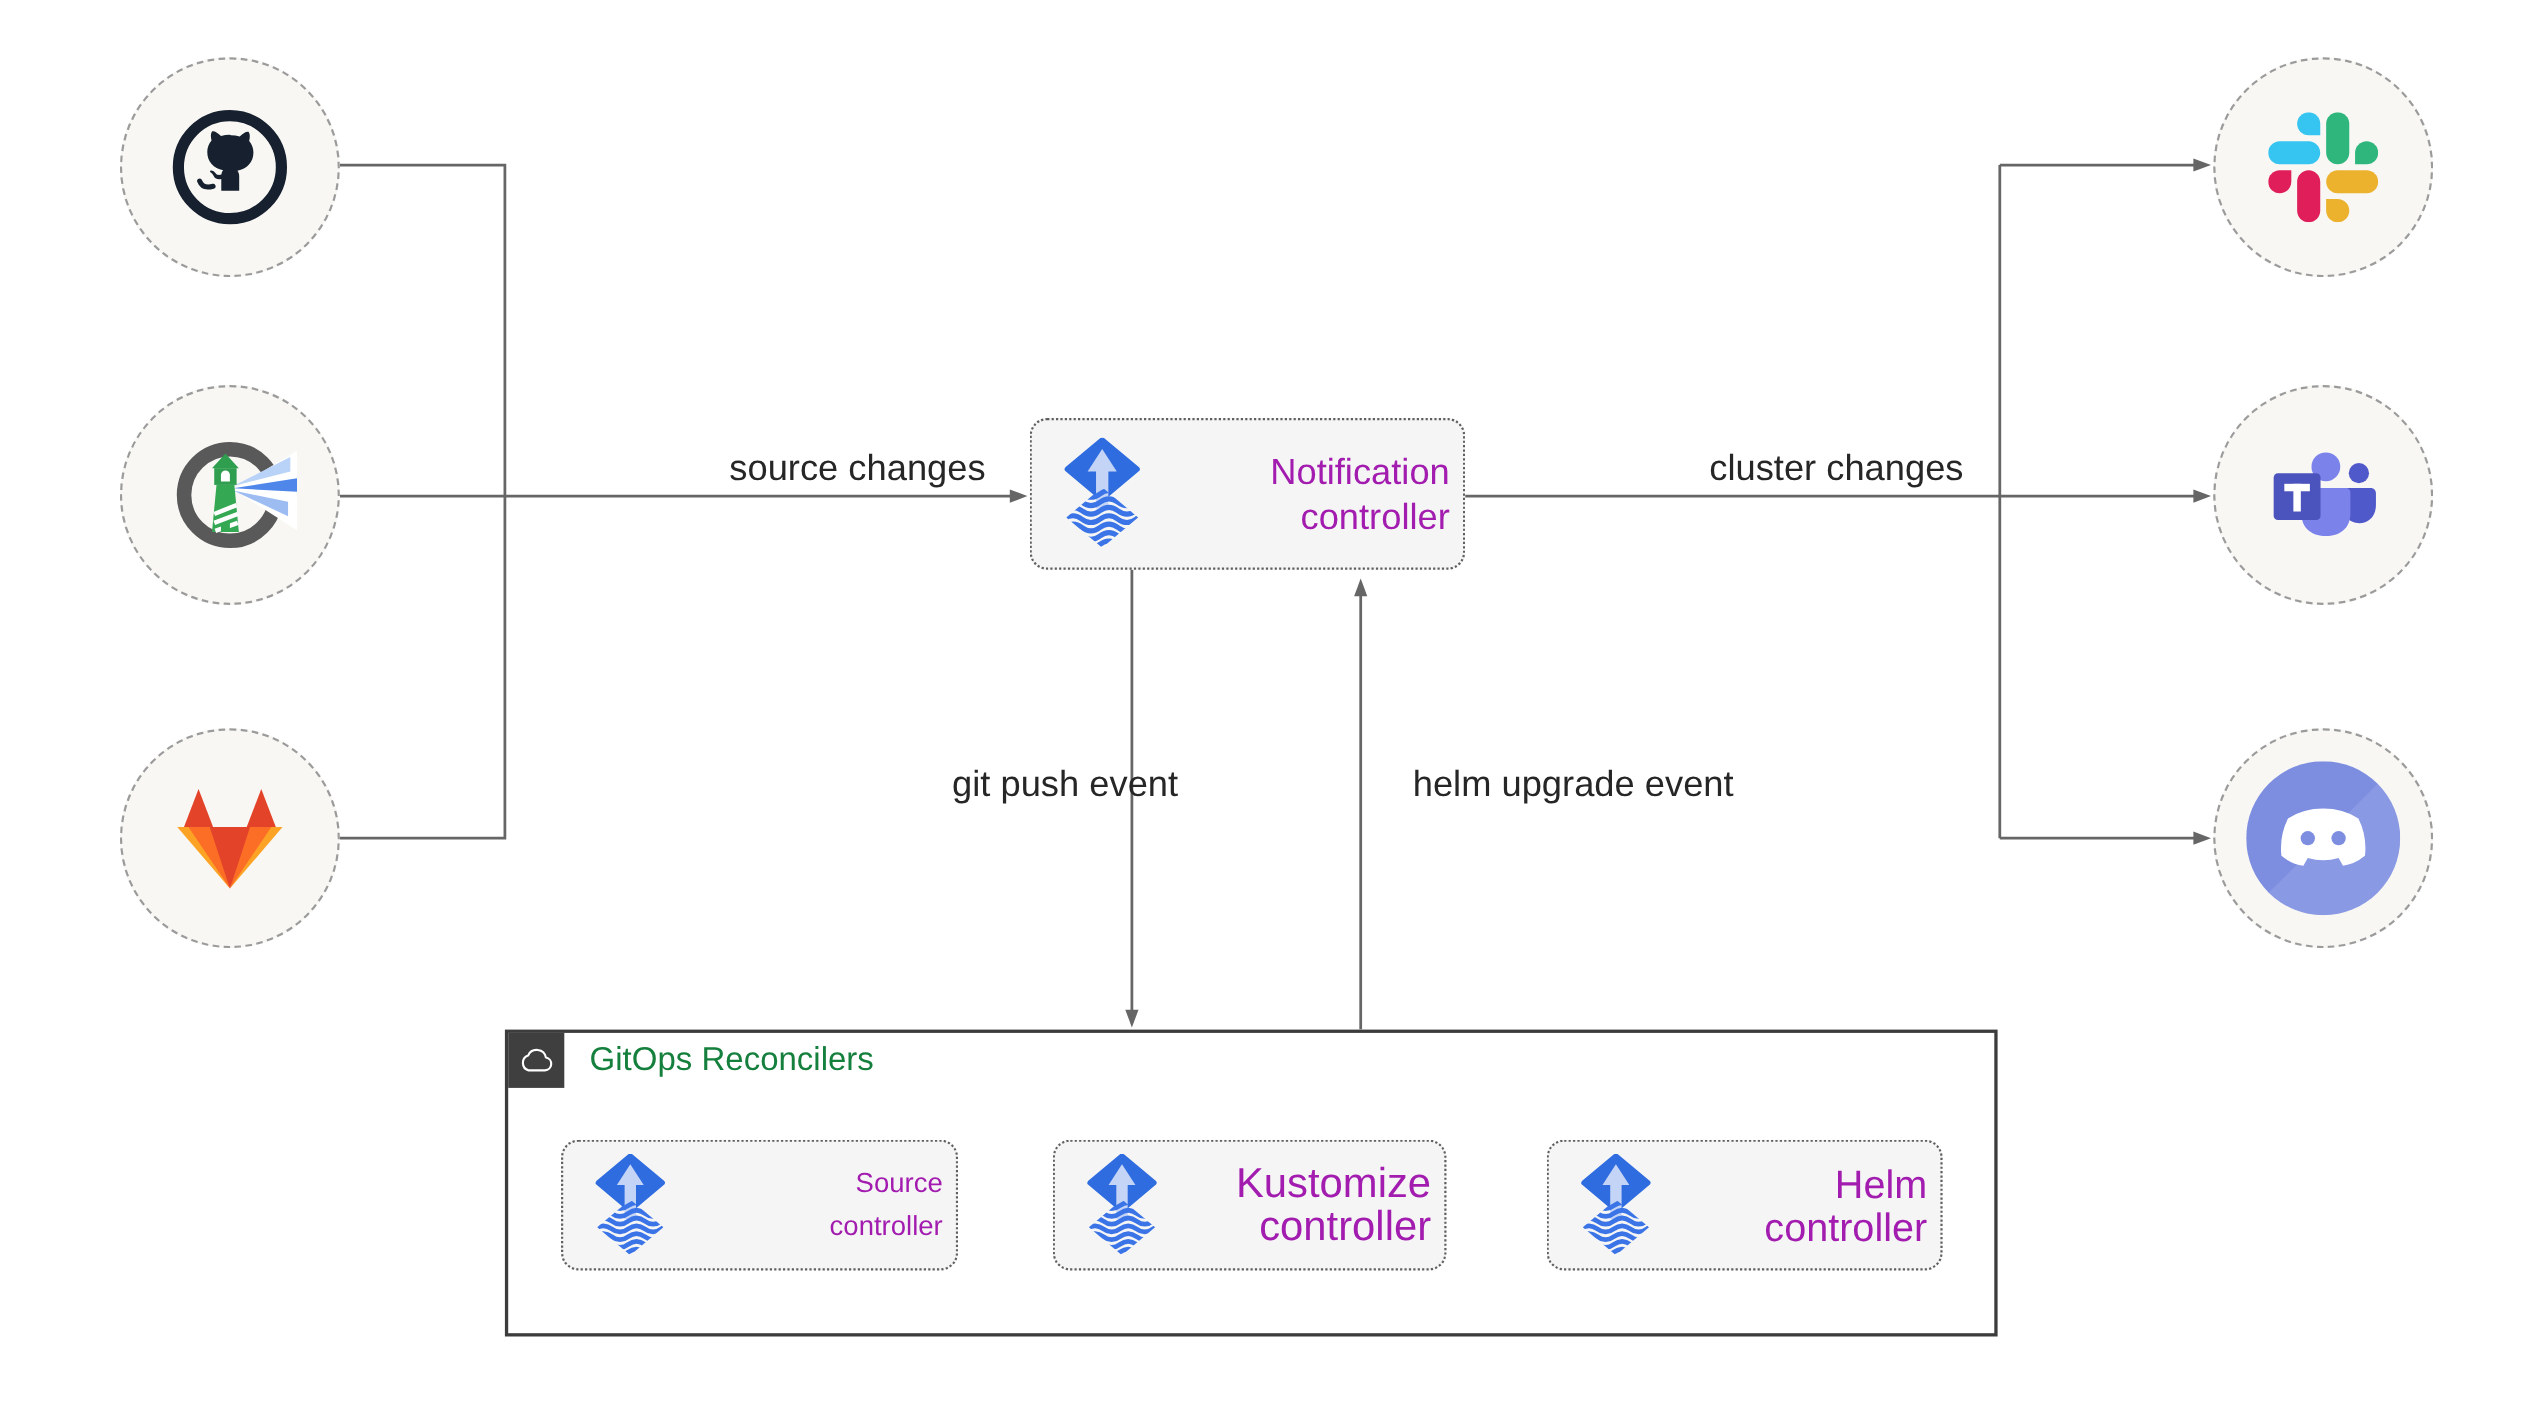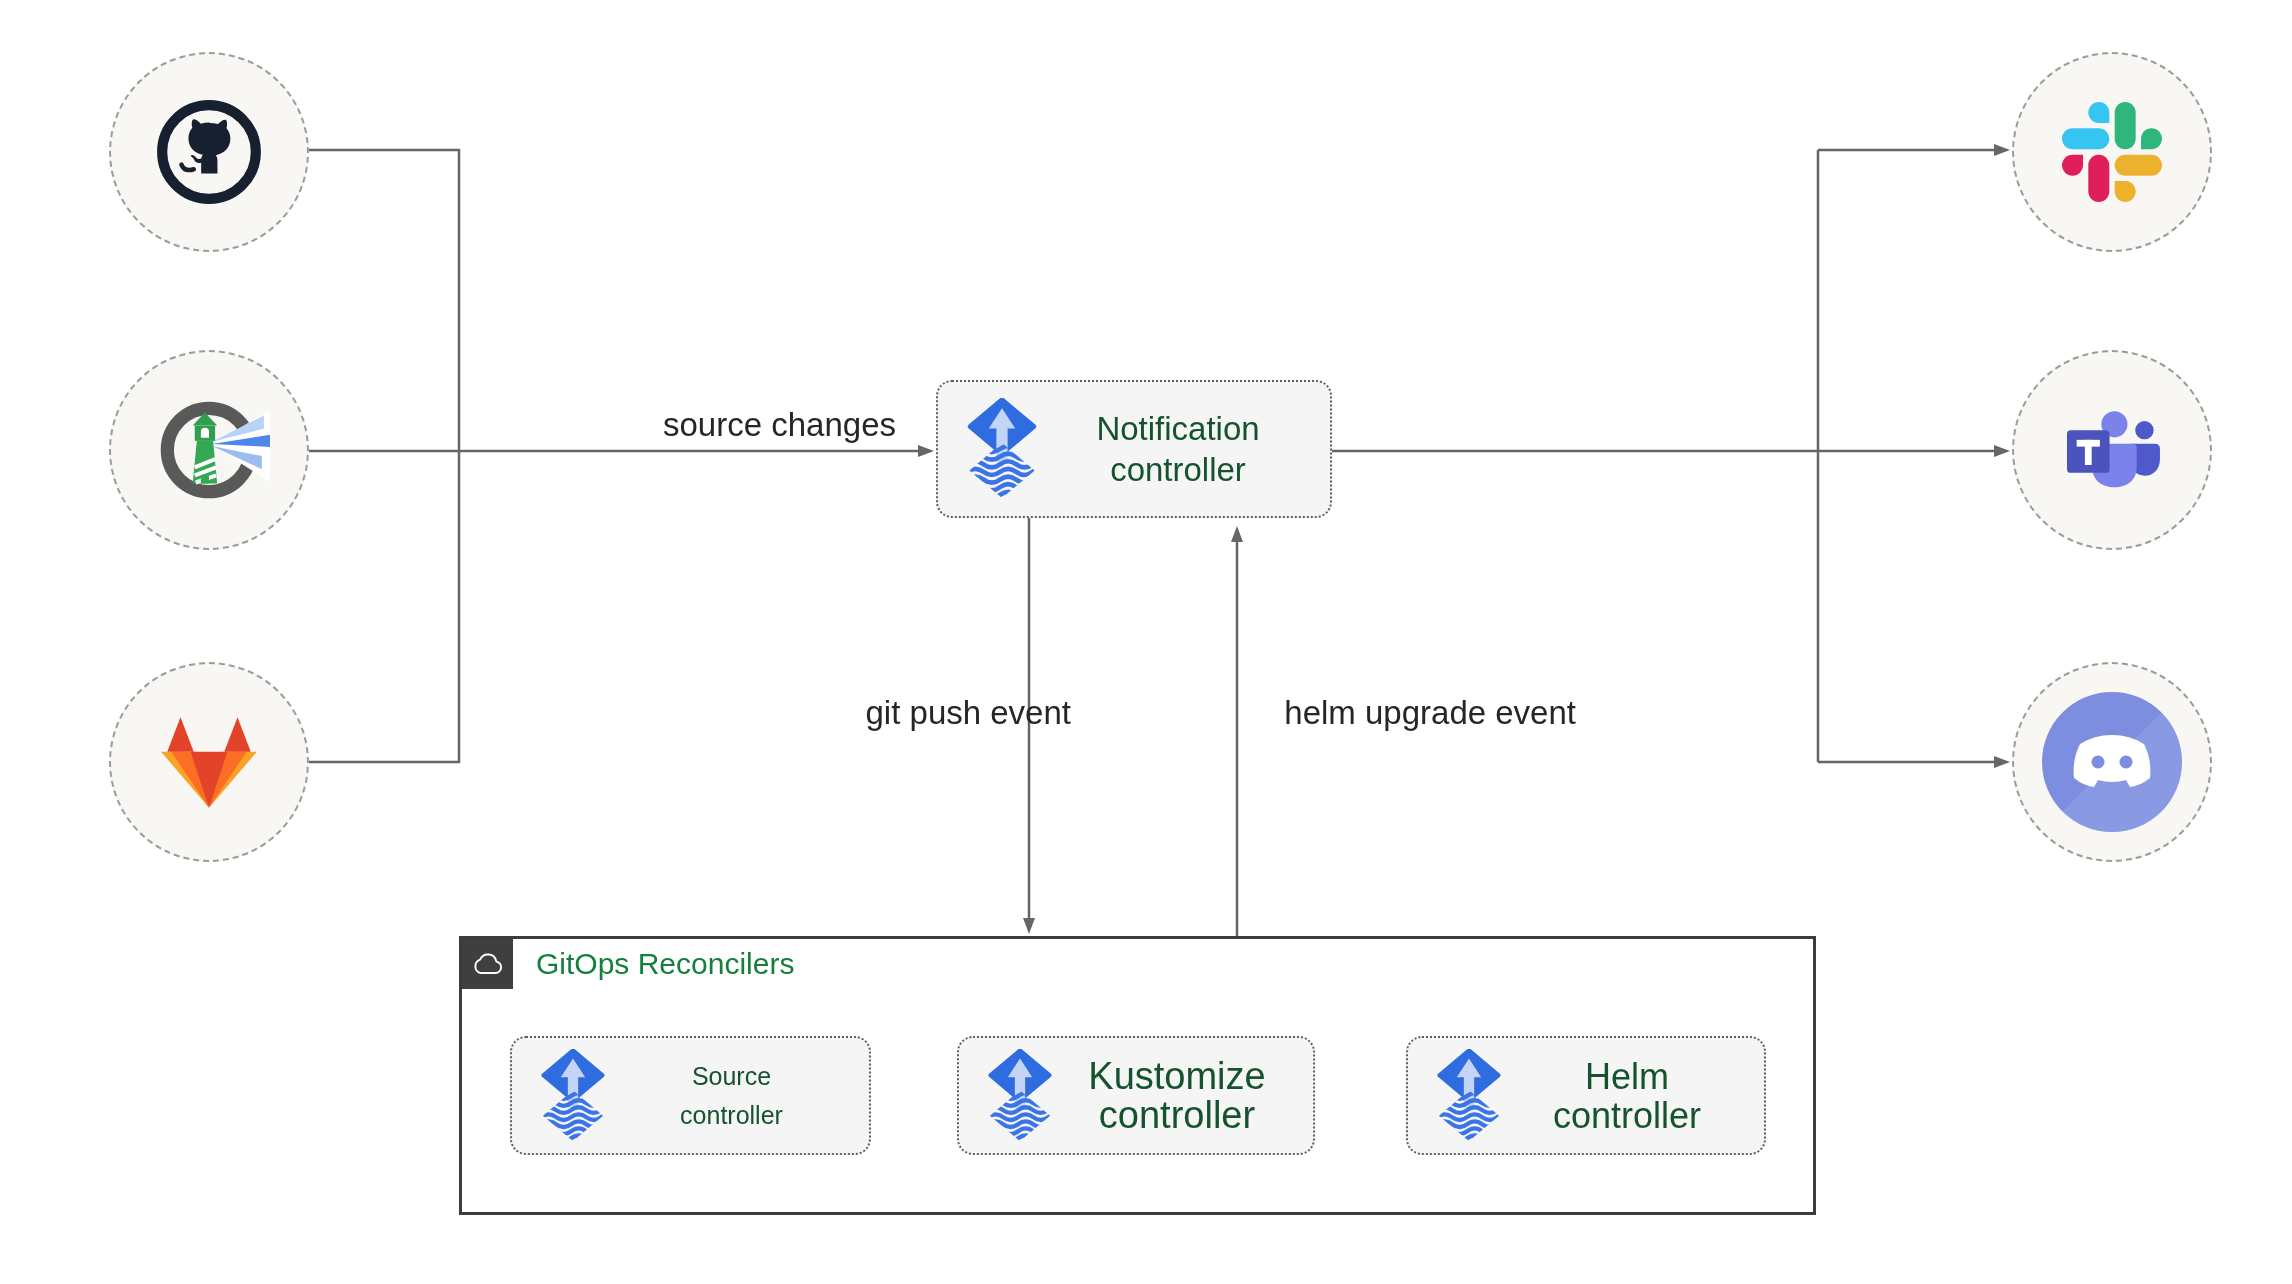--- a/index.html
+++ b/index.html
@@ -14,21 +14,21 @@
     background:#f8f7f4;border:2px dashed #9b9b9b;box-sizing:border-box;
     display:flex;align-items:center;justify-content:center;
   }
   
   .ctrl-box{
     position:absolute;background:#f5f5f5;border:2px dotted #5f5f5f;border-radius:16px;
     box-sizing:border-box;display:flex;align-items:center;
   }
   .ctrl-box .flux-slot{display:block;flex:0 0 auto;margin-left:28px;}
   .ctrl-box .box-label{
-    flex:1 1 auto;text-align:center;color:#14532d;font-size:33px;line-height:41px;
+    flex:1 1 auto;text-align:right;color:#a21caf;font-size:33px;line-height:41px;
     padding-right:12px;
   }
   .box-label span{display:block;}
   .flux-slot svg{width:100%;height:100%;display:block;}
   
   .edge-label{
     position:absolute;width:340px;text-align:right;color:#262626;
     font-size:33px;line-height:37px;white-space:nowrap;
   }
   
@@ -74,20 +74,21 @@
       <path d="M1029 518 L1029 919" marker-end="url(#arrow)"></path>
 
       <path d="M1237 936 L1237 541" marker-end="url(#arrow)"></path>
 
       <path d="M868 1092 L938 1092" marker-end="url(#arrow)"></path>
       <path d="M1312 1092 L1387 1092" marker-end="url(#arrow)"></path>
     </g>
   </svg>
 
   <div class="edge-label" style="left:556px;top:406px">source changes</div>
+  <div class="edge-label" style="left:1445px;top:406px">cluster changes</div>
   <div class="edge-label" style="left:1236px;top:694px">helm upgrade event</div>
   <div class="edge-label" style="left:731px;top:694px">git push event</div>
 
   <div class="circle-node" style="left:109px;top:52px">
     <svg width="112" height="112" viewBox="0 0 110 110">
       <circle cx="55" cy="55" r="46" fill="none" stroke="#16202e" stroke-width="10"></circle>
       <path fill="#16202e" d="M55 26c-2.8 0-5.5.4-8 1.2-2.4-2.6-5.6-4.6-7.8-4.2-1.5 1.6-1.4 5.2-.6 8.2-2.4 2.9-3.8 6.4-3.8 10.2 0 8.6 5.6 14.6 14.2 16.3-.8.9-1.4 2.2-1.6 3.8-1.4.5-3.6.8-5-.9-1.3-1.6-2.8-2.8-4.6-2.6-1.2.5-.3 1.5.4 1.9 1.2.8 2 2.2 2.6 3.5 1 2.2 3.8 2.6 6.5 2.1v10.5h16v-13c0-2-.6-3.7-1.6-4.9 8.6-1.7 14.3-7.7 14.3-16.3 0-3.8-1.4-7.3-3.8-10.2.8-3 .9-6.6-.6-8.2-2.2-.4-5.4 1.6-7.8 4.2-2.5-.8-5.2-1.2-8-1.2z"></path>
       <path d="M40 72c-7 2-10.5-.5-12-4.5" stroke="#16202e" stroke-width="4.5" fill="none" stroke-linecap="round"></path>
     </svg>
   </div>

